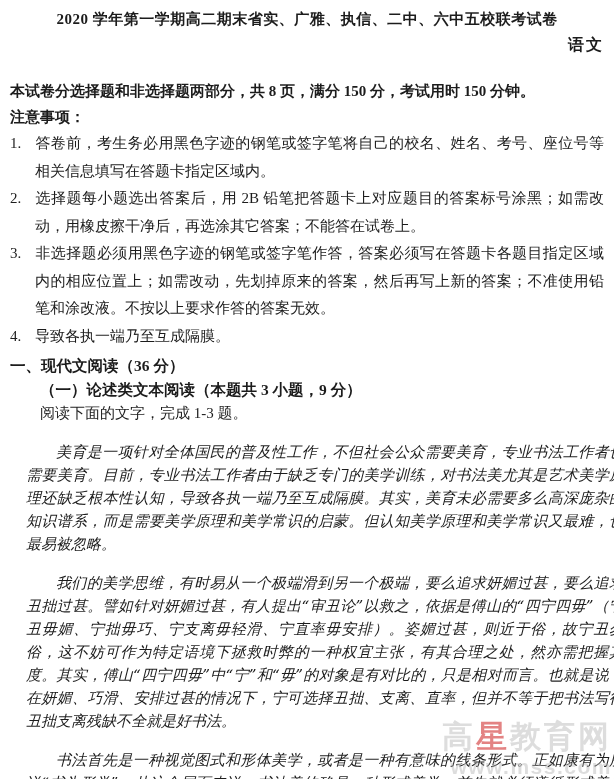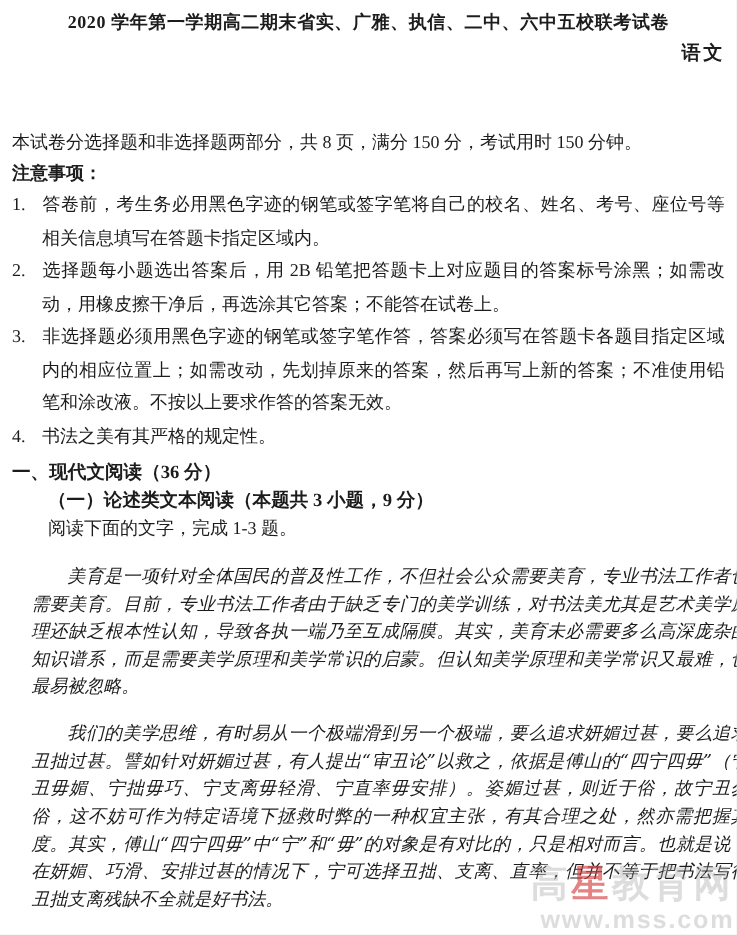--- a/index.html
+++ b/index.html
@@ -24,23 +24,23 @@
   }
   .subject {
     text-align: right;
     font-size: 16px;
     font-weight: bold;
     line-height: 20px;
     margin-top: 5px;
     letter-spacing: 2px;
   }
   .exam-info {
-    margin-top: 52px;
+    margin-top: 24px;
     font-size: 15px;
-    font-weight: normal;
+    font-weight: bold;
     line-height: 25px;
     text-align: justify;
   }
   .notice-title {
     font-size: 15px;
     font-weight: bold;
     line-height: 26px;
   }
   .notice-item {
     font-size: 15px;
@@ -111,21 +111,21 @@
 
   <div class="title">2020 学年第一学期高二期末省实、广雅、执信、二中、六中五校联考试卷</div>
   <div class="subject">语文</div>
 
   <div class="exam-info">本试卷分选择题和非选择题两部分，共 8 页，满分 150 分，考试用时 150 分钟。</div>
   <div class="notice-title">注意事项：</div>
 
   <div class="notice-item"><span class="num">1.</span><span>答卷前，考生务必用黑色字迹的钢笔或签字笔将自己的校名、姓名、考号、座位号等相关信息填写在答题卡指定区域内。</span></div>
   <div class="notice-item"><span class="num">2.</span><span>选择题每小题选出答案后，用 2B 铅笔把答题卡上对应题目的答案标号涂黑；如需改动，用橡皮擦干净后，再选涂其它答案；不能答在试卷上。</span></div>
   <div class="notice-item"><span class="num">3.</span><span>非选择题必须用黑色字迹的钢笔或签字笔作答，答案必须写在答题卡各题目指定区域内的相应位置上；如需改动，先划掉原来的答案，然后再写上新的答案；不准使用铅笔和涂改液。不按以上要求作答的答案无效。</span></div>
-  <div class="notice-item"><span class="num">4.</span><span>书法之美有其严格的规定性。</span></div>
+  <div class="notice-item"><span class="num">4.</span><span>导致各执一端乃至互成隔膜。</span></div>
 
   <div class="section-title">一、现代文阅读（36 分）</div>
   <div class="section-subtitle">（一）论述类文本阅读（本题共 3 小题，9 分）</div>
   <div class="instruction">阅读下面的文字，完成 1-3 题。</div>
 
   <div class="passage">
     <p>美育是一项针对全体国民的普及性工作，不但社会公众需要美育，专业书法工作者也需要美育。目前，专业书法工作者由于缺乏专门的美学训练，对书法美尤其是艺术美学原理还缺乏根本性认知，导致各执一端乃至互成隔膜。其实，美育未必需要多么高深庞杂的知识谱系，而是需要美学原理和美学常识的启蒙。但认知美学原理和美学常识又最难，也最易被忽略。</p>
     <p>我们的美学思维，有时易从一个极端滑到另一个极端，要么追求妍媚过甚，要么追求丑拙过甚。譬如针对妍媚过甚，有人提出“审丑论”以救之，依据是傅山的“四宁四毋”（宁丑毋媚、宁拙毋巧、宁支离毋轻滑、宁直率毋安排）。姿媚过甚，则近于俗，故宁丑勿俗，这不妨可作为特定语境下拯救时弊的一种权宜主张，有其合理之处，然亦需把握其度。其实，傅山“四宁四毋”中“宁”和“毋”的对象是有对比的，只是相对而言。也就是说，在妍媚、巧滑、安排过甚的情况下，宁可选择丑拙、支离、直率，但并不等于把书法写得丑拙支离残缺不全就是好书法。</p>
     <p>书法首先是一种视觉图式和形体美学，或者是一种有意味的线条形式。正如康有为所说“书为形学”，从这个层面来说，书法美的确是一种形式美学，首先就必须遵循形式美的法则。所以，我以为书法美育的关键是，从根本上解决书法美的本质问题，也即美学原理问题。通俗点说，就是什么样的书法是美的？什么样的书法是不美的？如何认知书法的美？书法之美有其严格的规定性，这种规定性来自于汉字之美，这是书法不同于其他所有艺术的美学特</p>
   </div>

